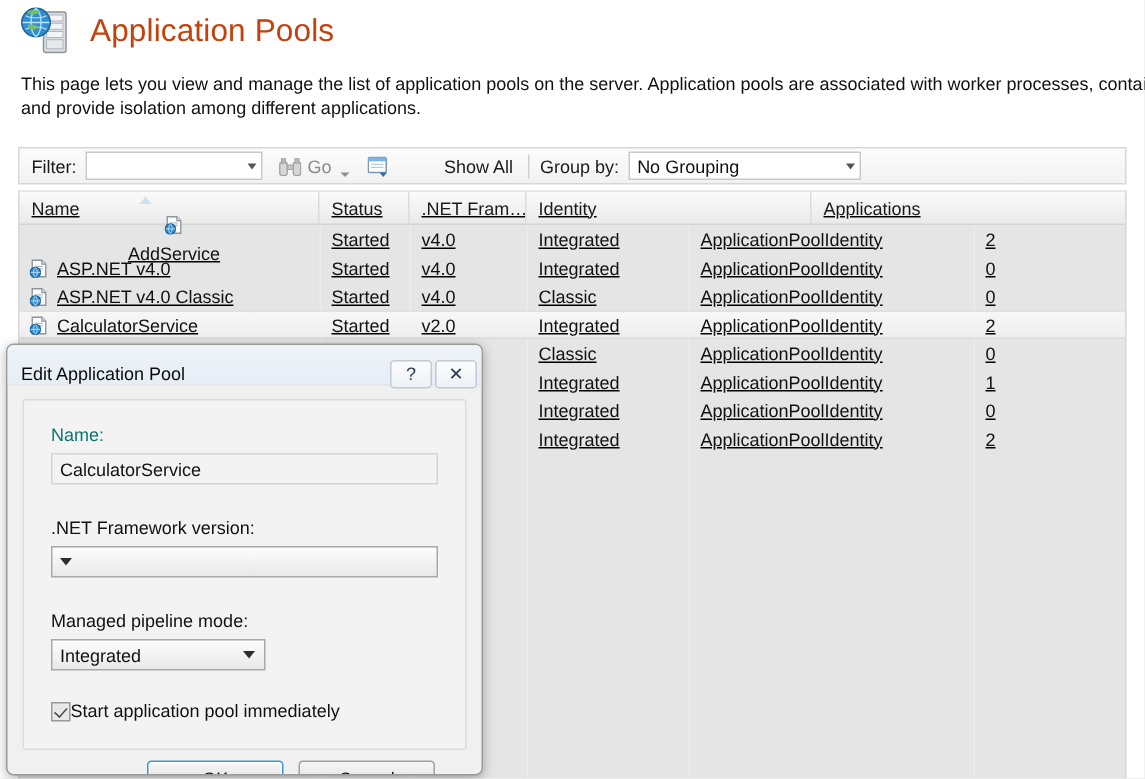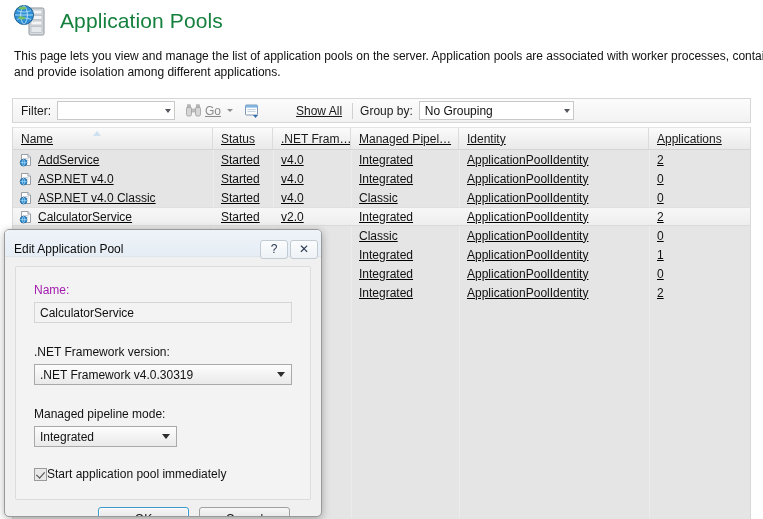--- a/index.html
+++ b/index.html
@@ -28,21 +28,21 @@
   #page-icon {
     width: 38px;
     height: 36px;
     position: relative;
     flex: 0 0 auto;
     margin-right: 10px;
   }
   #page-title {
     font-size: 21px;
     font-weight: normal;
-    color: #15803d;
+    color: #c2410c;
     letter-spacing: 0.1px;
     white-space: nowrap;
   }
 
   
   #page-description {
     padding: 10px 4px 6px 14px;
     font-size: 12px;
     line-height: 16px;
     color: #111;
@@ -93,26 +93,25 @@
     border-top: 4px solid #53575c;
   }
   .tb-sep {
     width: 1px;
     height: 16px;
     background: #d0d0d0;
     margin: 0 7px;
   }
   .tb-btn {
     display: flex;
-    align-items: center;
+    align-items: flex-end;
     gap: 4px;
     padding: 1px 3px;
     color: #8a8a8a;
     white-space: nowrap;
-    text-decoration: underline;
   }
   .tb-btn.enabled { color: #1a1a1a; }
   .small-caret {
     width: 0;
     height: 0;
     border-left: 3px solid transparent;
     border-right: 3px solid transparent;
     border-top: 3.5px solid #8d8d8d;
     margin-left: 2px;
   }
@@ -272,21 +271,21 @@
     border: 1px solid #dcdcdc;
     background: #f3f3f3;
     height: 234px;
     box-sizing: border-box;
     padding: 16px 18px 0 18px;
     border-radius: 2px;
     position: relative;
   }
   .field-label {
     font-size: 12px;
-    color: #a21caf;
+    color: #0f766e;
     margin-bottom: 5px;
   }
   .field-label.dark { color: #111; }
   #name-input {
     width: 100%;
     height: 21px;
     background: #f3f3f3;
     border: 1px solid #d5d5d5;
     box-sizing: border-box;
     display: flex;
@@ -442,40 +441,37 @@
       <div class="hcell" style="width: 200px;">
         <span>Name</span>
         <span class="sort-arrow"></span>
       </div>
       <div class="hcell" style="width: 60px;">
         <span>Status</span>
       </div>
       <div class="hcell" style="width: 78px;">
         <span>.NET Fram…</span>
       </div>
-      <div class="hcell" style="width: 108px;">
-        <span>Managed Pipel…</span>
-      </div>
       <div class="hcell" style="width: 190px;">
         <span>Identity</span>
       </div>
       <div class="hcell" style="width: 101px;">
         <span>Applications</span>
       </div>
     </div>
   <div id="grid-body">
     <div class="grid-col-lines">
         <div class="col-line" style="left: 200px;"></div>
         <div class="col-line" style="left: 260px;"></div>
         <div class="col-line" style="left: 338px;"></div>
         <div class="col-line" style="left: 446px;"></div>
         <div class="col-line" style="left: 636px;"></div>
       </div>
   <div class="row">
-        <div class="cell name-cell" style="width: 200px;">
+        <div class="cell name-cell" style="width: 200px; flex-direction: column;">
           <span class="row-icon"><svg width="14" height="14" viewBox="0 0 14 14">
               <path d="M2.5 1.5 h6.4 l2.6 2.6 v8.4 h-9 z" fill="#fdfdfd" stroke="#8d949b" stroke-width="0.9"></path>
               <path d="M8.9 1.5 v2.6 h2.6" fill="#e3e8ec" stroke="#8d949b" stroke-width="0.8"></path>
               <line x1="4.2" y1="5.6" x2="9.6" y2="5.6" stroke="#b6bfc7" stroke-width="0.8"></line>
               <line x1="4.2" y1="7.3" x2="9.6" y2="7.3" stroke="#b6bfc7" stroke-width="0.8"></line>
               <circle cx="4.6" cy="9.6" r="3.4" fill="#2f8fd6" stroke="#1b5f93" stroke-width="0.8"></circle>
               <path d="M1.3 9.6 H7.9 M4.6 6.3 C3 7.6 3 11.6 4.6 12.9 M4.6 6.3 C6.2 7.6 6.2 11.6 4.6 12.9" stroke="#c7e7f8" stroke-width="0.55" fill="none"></path>
             </svg></span>
           <span>AddService</span>
         </div>
@@ -668,21 +664,20 @@
     <span class="title-btn">?</span>
     <span class="title-btn">✕</span>
   </div>
 
   <div id="dialog-inner">
     <div class="field-label">Name:</div>
     <div id="name-input">CalculatorService</div>
 
     <div class="field-label dark">.NET Framework version:</div>
     <div class="combo" id="netfx-combo">
-      <span>.NET Framework v4.0.30319</span>
       <span class="caret-dark"></span>
     </div>
 
     <div class="field-label dark">Managed pipeline mode:</div>
     <div class="combo" id="pipeline-combo">
       <span>Integrated</span>
       <span class="caret-dark"></span>
     </div>
 
     <div id="start-row">

